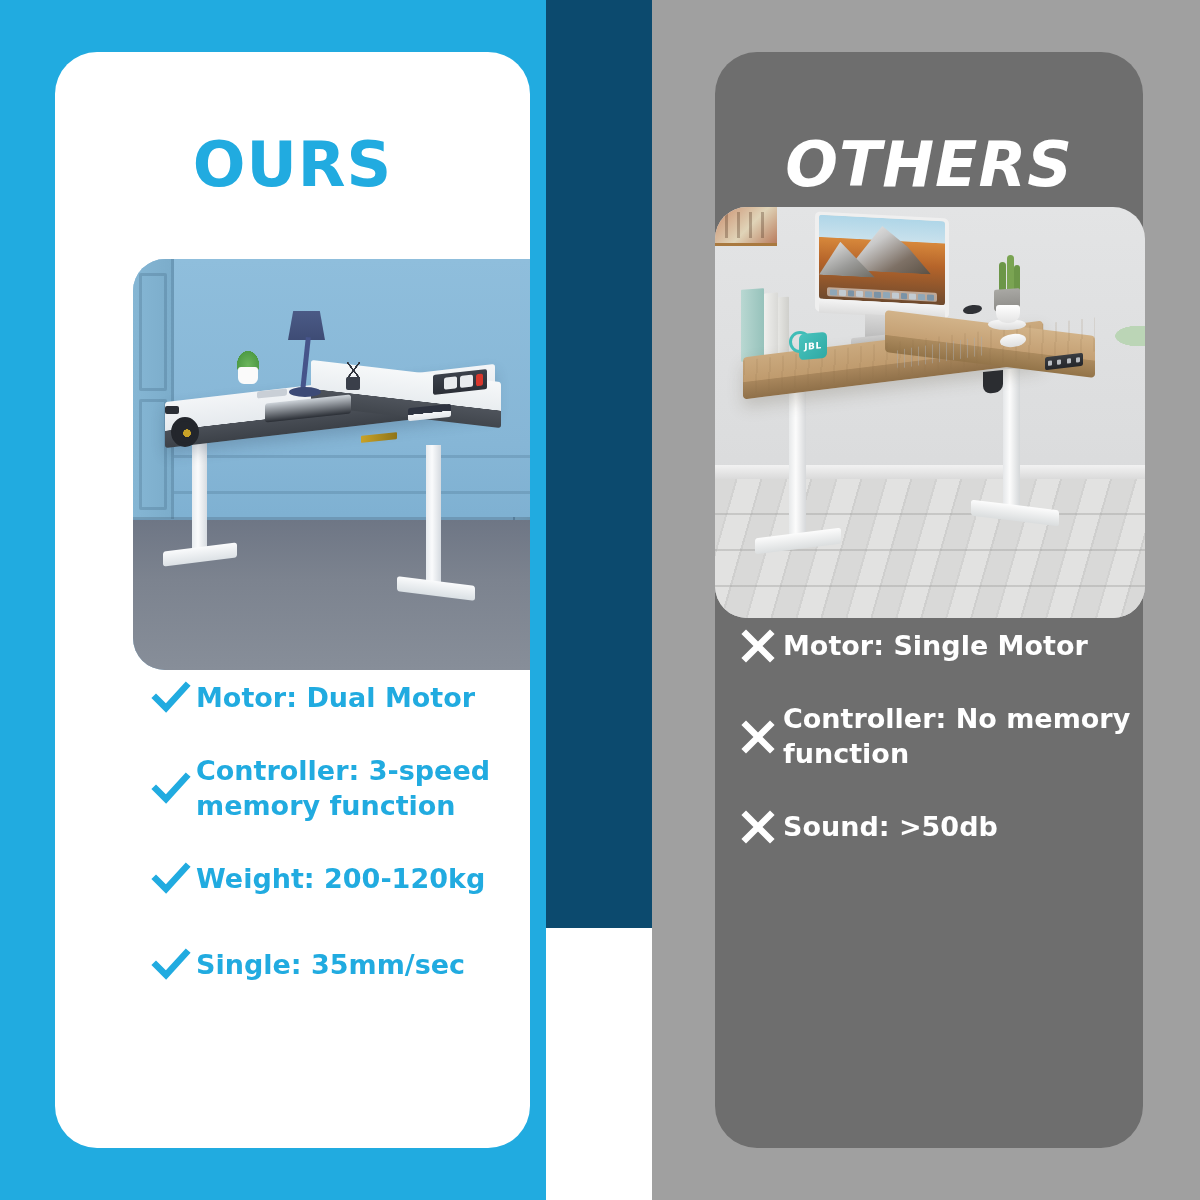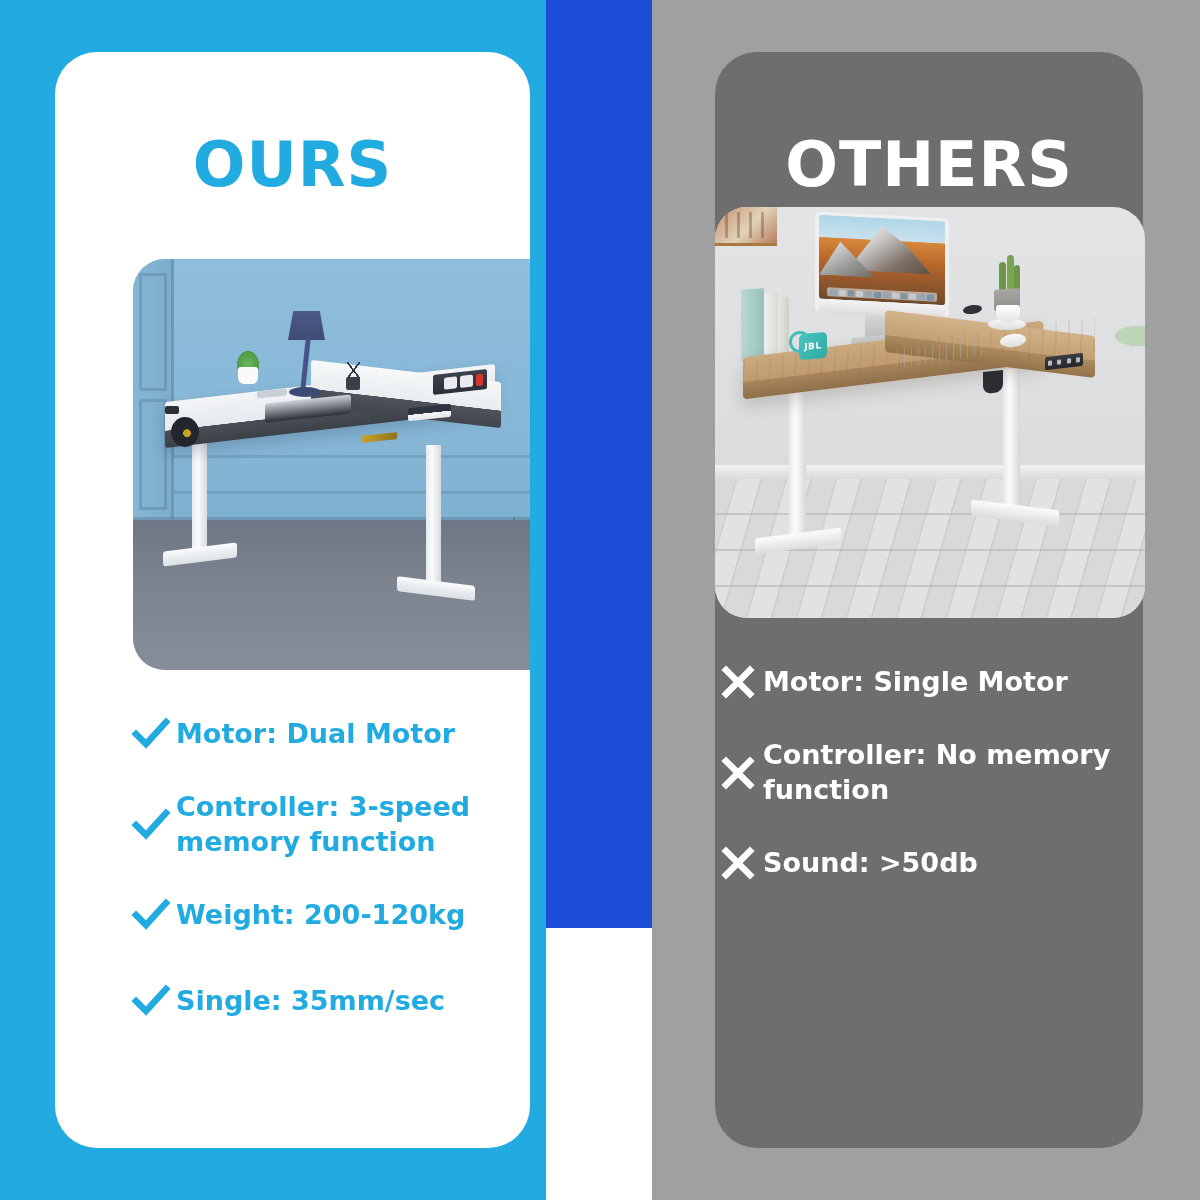--- a/index.html
+++ b/index.html
@@ -12,21 +12,21 @@
     width: 1200px;
     height: 1200px;
     font-family: "DejaVu Sans", "Liberation Sans", sans-serif;
     overflow: hidden;
   }
 
   .board {
     position: relative;
     width: 1200px;
     height: 928px;
-    background: #1d4ed8;
+    background: #0c4a6e;
   }
 
   
   .panel {
     position: absolute;
     top: 0;
     height: 1200px;
   }
   .panel-ours   { left: 0;     width: 546px; background: #21ABE0; }
   .panel-others { left: 652px; width: 548px; background: #A0A0A0; }
@@ -53,41 +53,42 @@
     position: absolute;
     left: 0; right: 0;
     top: 82px;
     text-align: center;
     font-size: 62px;
     font-weight: 800;
     letter-spacing: 1px;
     line-height: 1;
   }
   .title-ours   { color: #21ABE0; }
-  .title-others { color: #FFFFFF; }
+  .title-others { color: #FFFFFF; font-style: italic; }
 
   
   .photo {
     position: absolute;
     border-radius: 32px;
     overflow: hidden;
   }
   .photo-ours {
     left: 78px; top: 207px;
     width: 430px; height: 411px;
   }
   .photo-others {
     left: 715px; top: 207px;
     width: 430px; height: 411px;
   }
 
   
   .features {
     position: absolute;
-    top: 652px;
+    top: 616px;
+    padding-left: 20px;
   }
   .features-ours   { left: 74px;  width: 420px; }
   .features-others { left: 716px; width: 420px; }
 
   .feature {
     position: relative;
     display: flex;
     align-items: center;
     min-height: 60px;
     margin-bottom: 26px;

